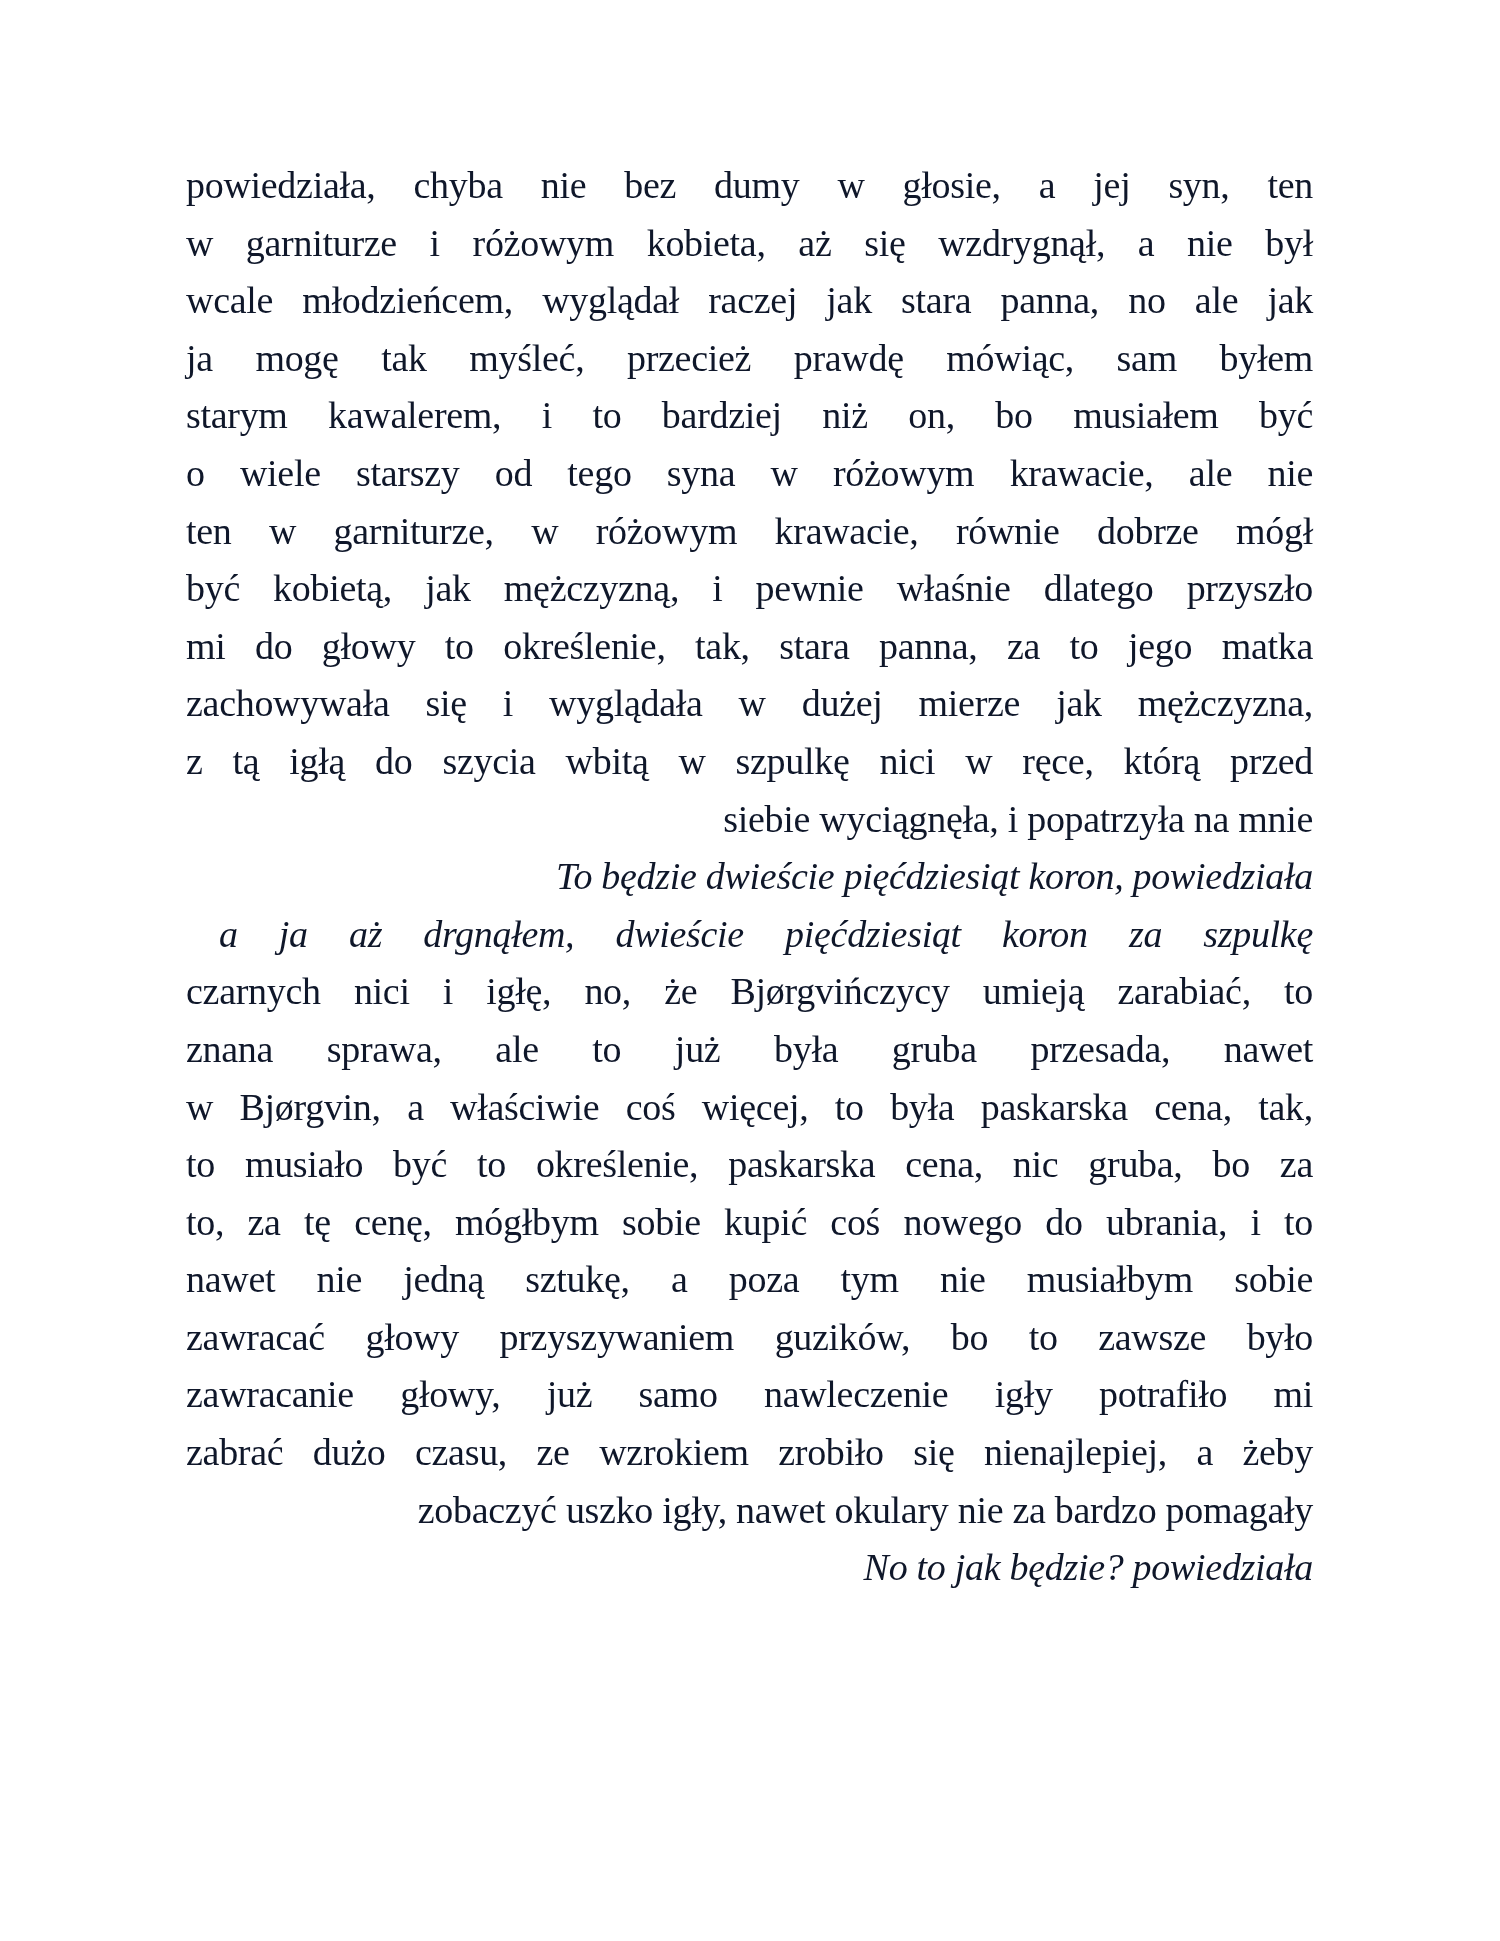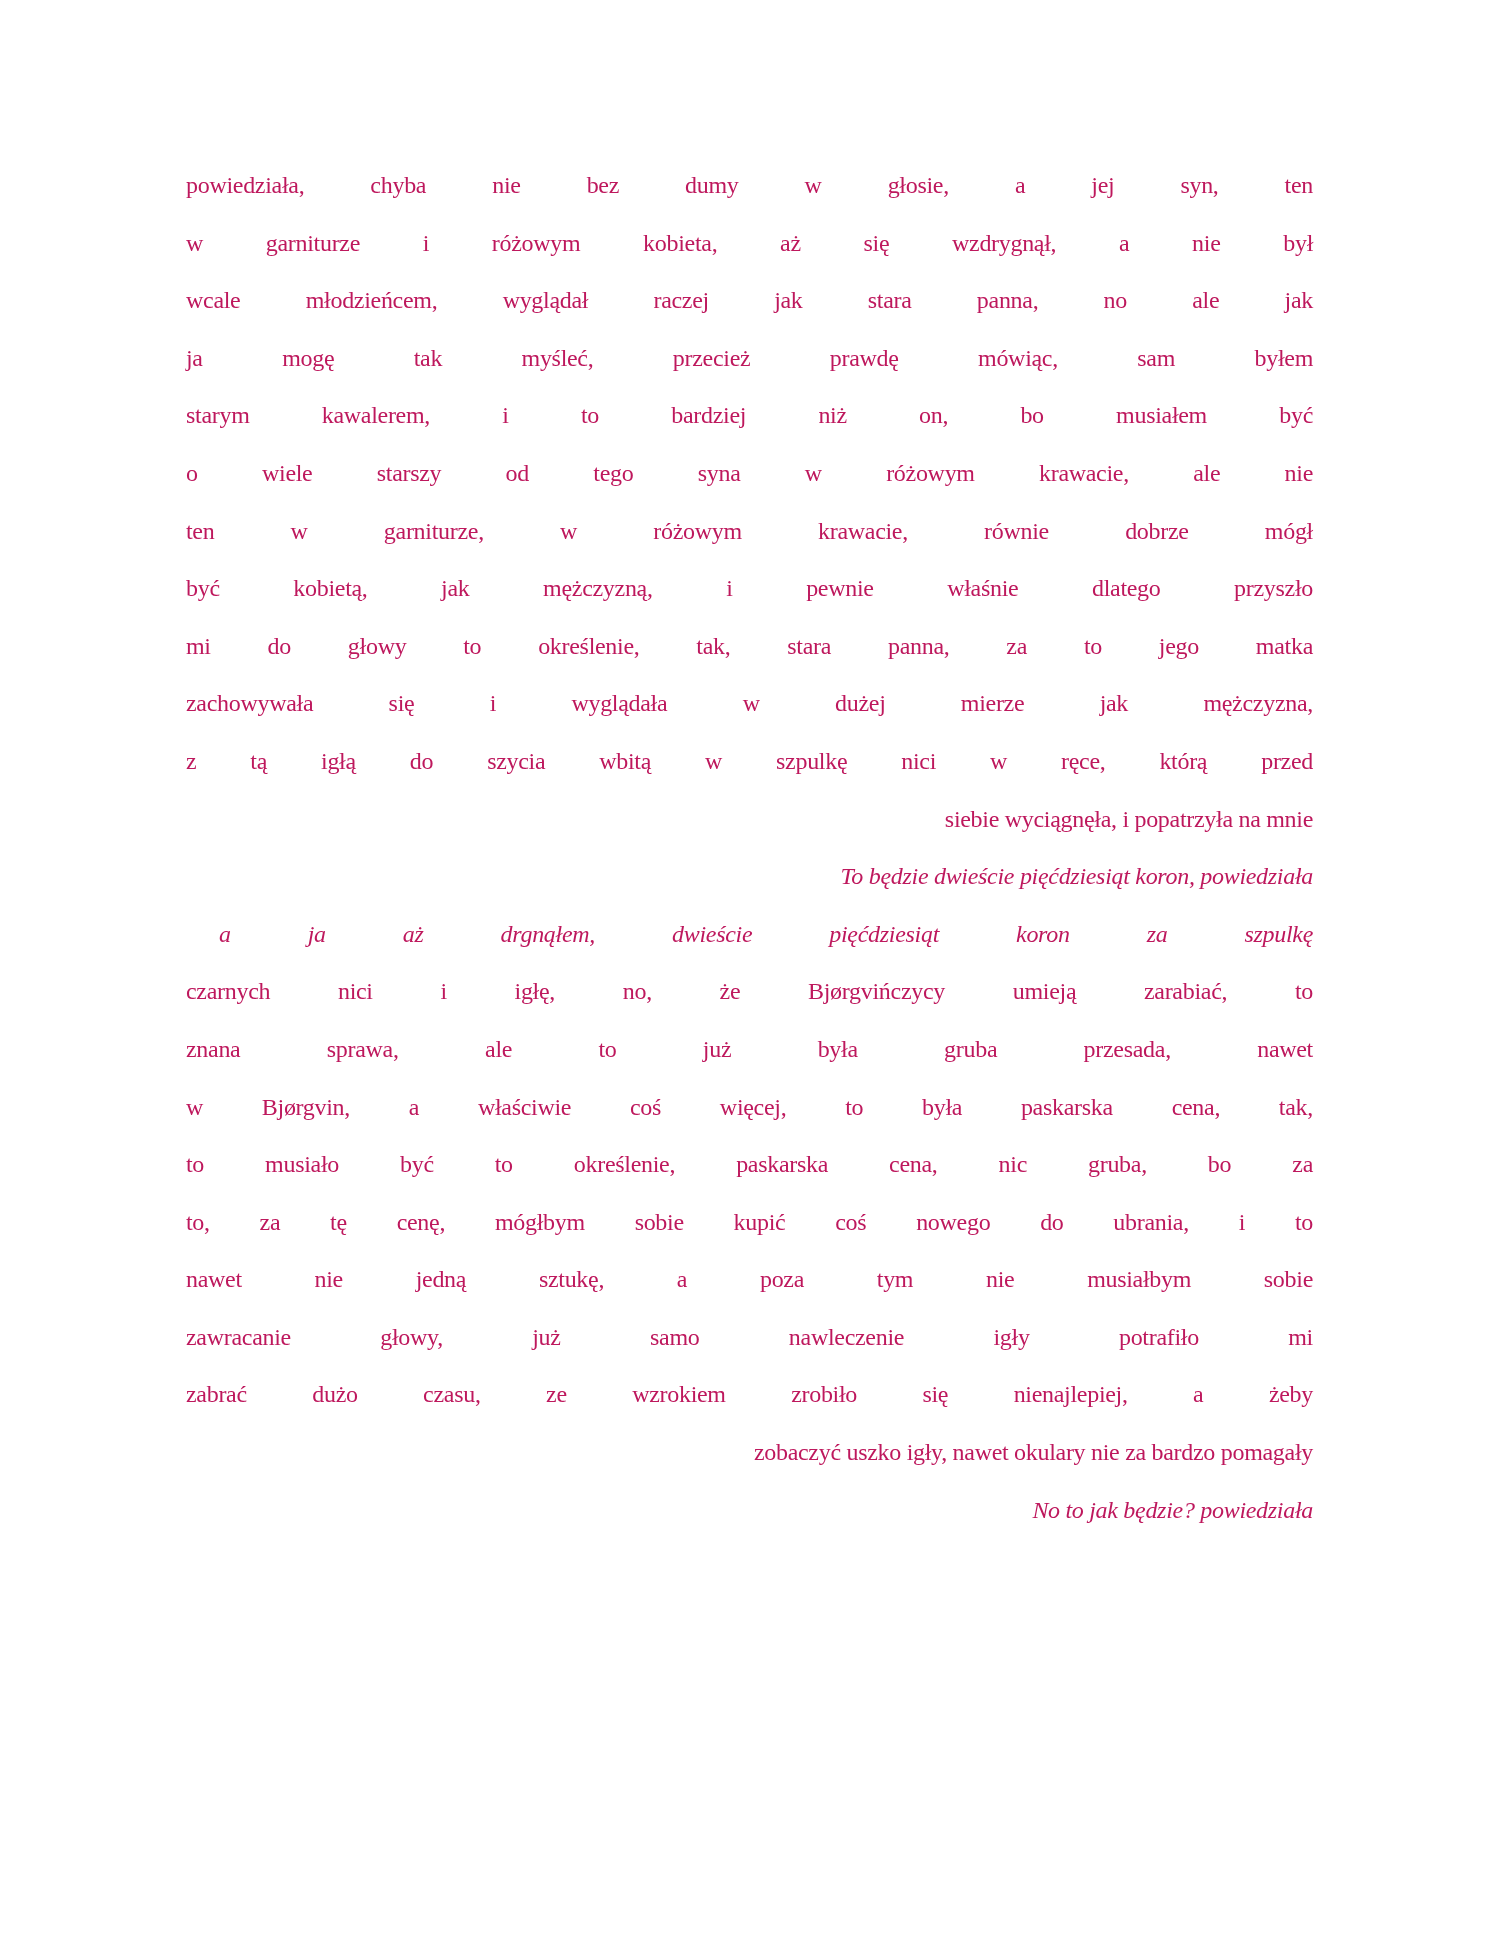--- a/index.html
+++ b/index.html
@@ -12,23 +12,23 @@
     height: 1941px;
     background: #ffffff;
     overflow: hidden;
   }
   .text-block {
     position: absolute;
     left: 186px;
     top: 157px;
     width: 1127px;
     font-family: "Liberation Serif", "DejaVu Serif", serif;
-    font-size: 24px;
+    font-size: 38px;
     line-height: 57.6px;
-    color: #be185d;
+    color: #0f172a;
     letter-spacing: -0.3px;
   }
   
   .ln {
     height: 57.6px;
     white-space: normal;
   }
   
   .ln.j {
     text-align: justify;
@@ -62,18 +62,19 @@
     <div class="ln j">z tą igłą do szycia wbitą w szpulkę nici w ręce, którą przed</div>
     <div class="ln e">siebie wyciągnęła, i popatrzyła na mnie</div>
     <div class="ln e i">To będzie dwieście pięćdziesiąt koron, powiedziała</div>
     <div class="ln j i">a ja aż drgnąłem, dwieście pięćdziesiąt koron za szpulkę</div>
     <div class="ln j">czarnych nici i igłę, no, że Bjørgvińczycy umieją zarabiać, to</div>
     <div class="ln j">znana sprawa, ale to już była gruba przesada, nawet</div>
     <div class="ln j">w Bjørgvin, a właściwie coś więcej, to była paskarska cena, tak,</div>
     <div class="ln j">to musiało być to określenie, paskarska cena, nic gruba, bo za</div>
     <div class="ln j">to, za tę cenę, mógłbym sobie kupić coś nowego do ubrania, i to</div>
     <div class="ln j">nawet nie jedną sztukę, a poza tym nie musiałbym sobie</div>
+    <div class="ln j">zawracać głowy przyszywaniem guzików, bo to zawsze było</div>
     <div class="ln j">zawracanie głowy, już samo nawleczenie igły potrafiło mi</div>
     <div class="ln j">zabrać dużo czasu, ze wzrokiem zrobiło się nienajlepiej, a żeby</div>
     <div class="ln e">zobaczyć uszko igły, nawet okulary nie za bardzo pomagały</div>
     <div class="ln e i">No to jak będzie? powiedziała</div>
   </div>
 </div>
 
 </body></html>

